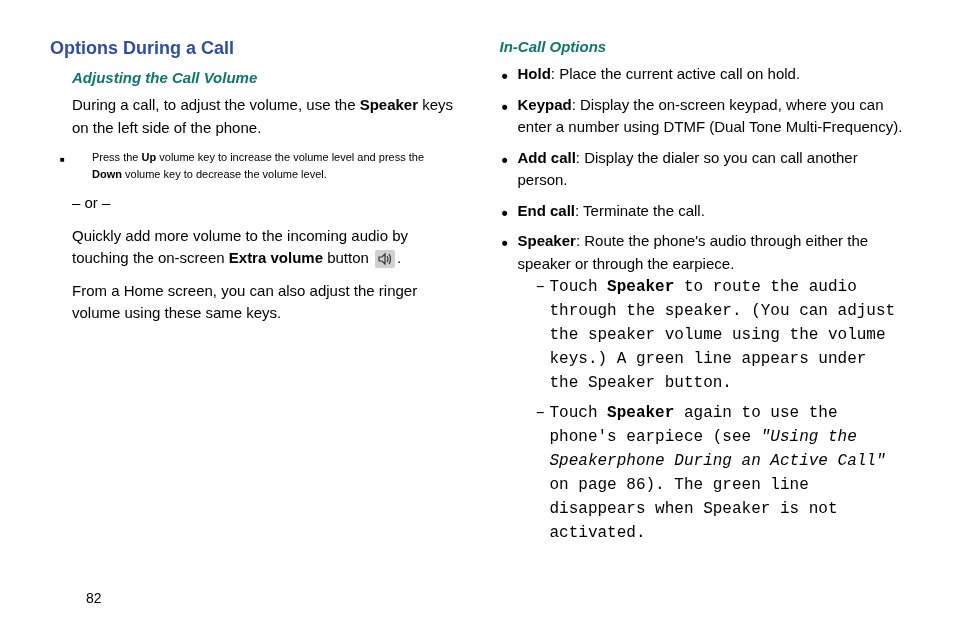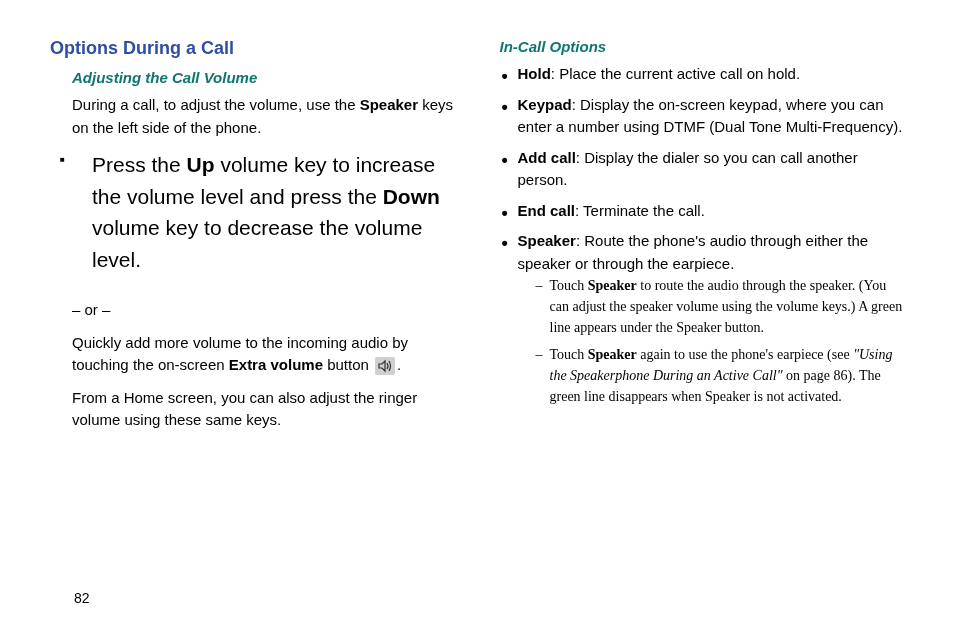--- a/index.html
+++ b/index.html
@@ -61,23 +61,23 @@
       font-family: Arial, Helvetica, sans-serif;
     }
     .bullet-item::before {
       content: "•";
       position: absolute;
       left: 2px;
       font-size: 18px;
       font-weight: bold;
     }
     .square-bullet {
-      font-size: 21px;
+      font-size: 11px;
       line-height: 1.5;
-      margin-bottom: 24px;
+      margin-bottom: 10px;
       position: relative;
       padding-left: 32px;
       margin-left: 10px;
       font-family: Arial, Helvetica, sans-serif;
     }
     .square-bullet::before {
       content: "■";
       position: absolute;
       left: 0;
       font-size: 8px;
@@ -87,26 +87,26 @@
       font-size: 15px;
       line-height: 1.5;
       margin-bottom: 10px;
       margin-left: 22px;
       font-family: Arial, Helvetica, sans-serif;
     }
     .dash-list {
       margin-left: 18px;
     }
     .dash-item {
-      font-size: 14px;
+      font-size: 16px;
       line-height: 1.5;
       margin-bottom: 6px;
       position: relative;
       padding-left: 14px;
-      font-family: Liberation Serif, serif;
+      font-family: Liberation Mono, monospace;
     }
     .dash-item::before {
       content: "–";
       position: absolute;
       left: 0;
     }
     .bold {
       font-weight: bold;
     }
     .italic {
@@ -123,21 +123,21 @@
       margin: 0 2px;
     }
     .icon-box svg {
       position: absolute;
       top: 2px;
       left: 2px;
     }
     .page-number {
       position: absolute;
       bottom: 30px;
-      left: 74px;
+      left: 86px;
       font-size: 14px;
       font-family: Arial, Helvetica, sans-serif;
       text-align: right;
     }
   </style>
 </head>
 <body>
 
 <div class="content">
   <div class="column">

